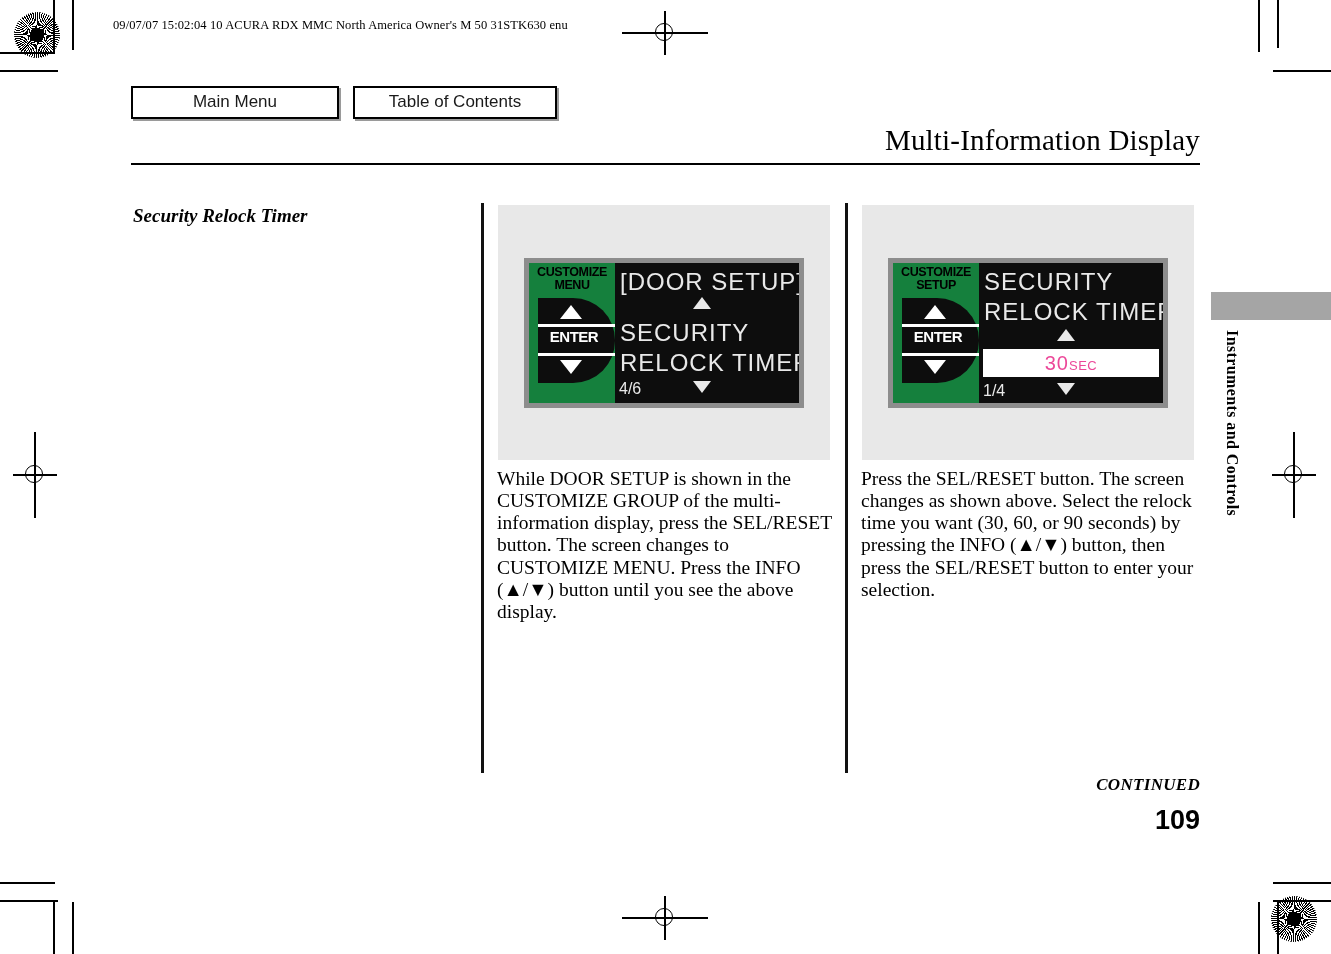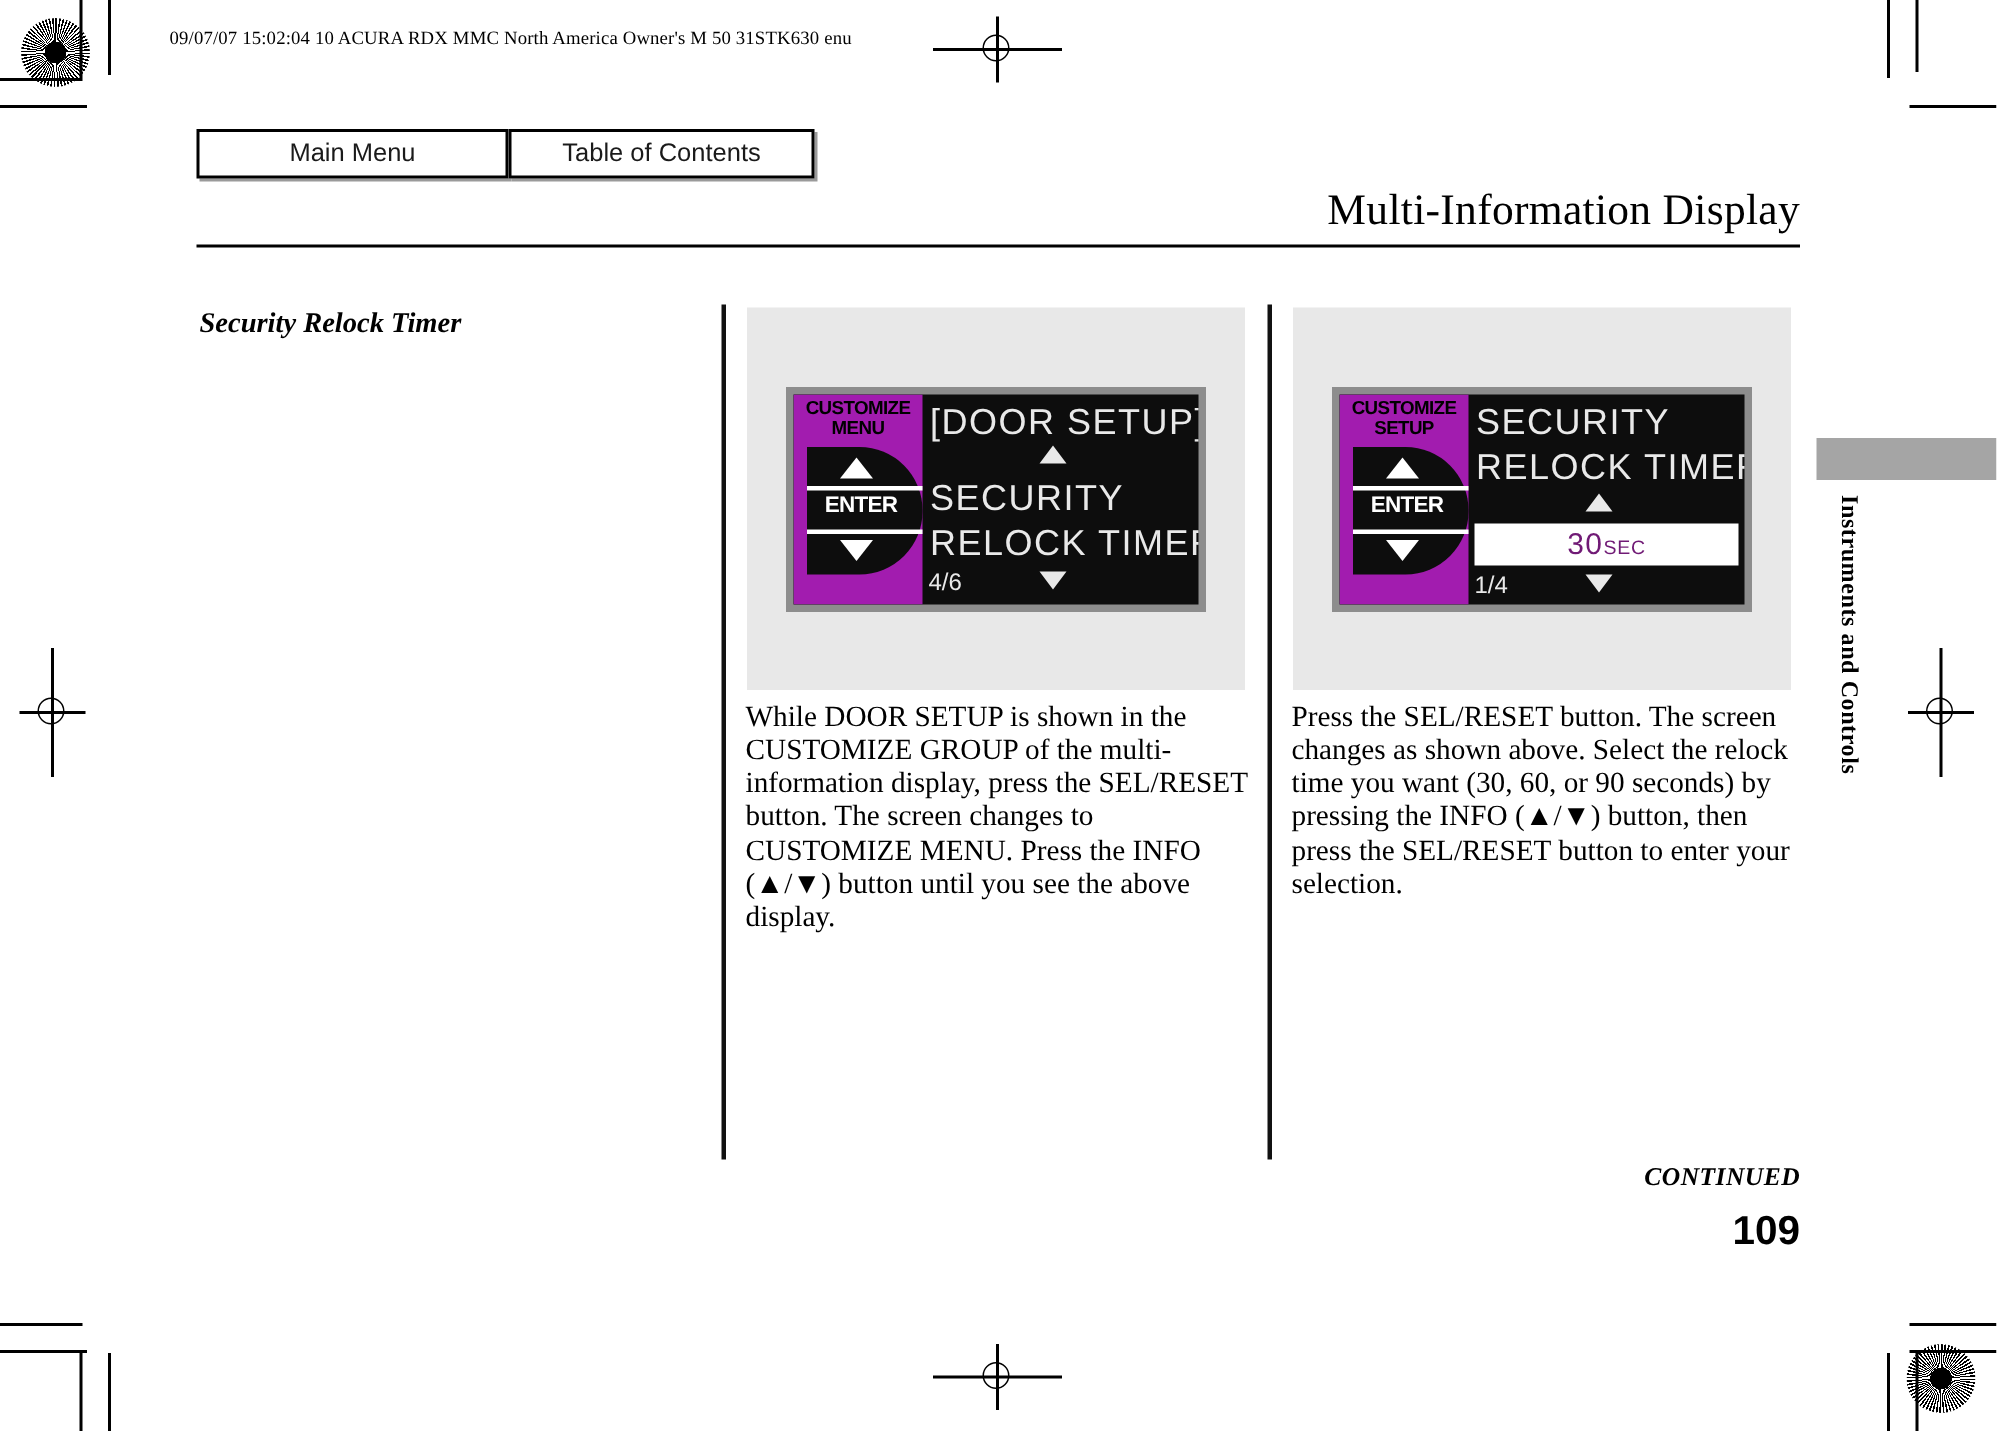--- a/index.html
+++ b/index.html
@@ -43,21 +43,21 @@
   .slug {
     position: absolute;
     left: 113px; top: 18px;
     font-size: 12.5px;
     letter-spacing: 0.1px;
     white-space: nowrap;
     font-family: "Liberation Serif", serif;
   }
 
   
-  .navbar { position: absolute; left: 131px; top: 86px; display: flex; }
+  .navbar { position: absolute; left: 131px; top: 86px; display: flex; gap: 14px; }
   .nav-btn {
     border: 2px solid #000;
     background: #fff;
     font-family: "Liberation Sans", sans-serif;
     font-size: 17px;
     color: #1a1a1a;
     padding: 4px 16px 5px 16px;
     box-shadow: 2px 2px 0 #9a9a9a;
     line-height: 1.15;
     text-align: center;
@@ -132,21 +132,21 @@
     padding: 5px;
   }
   .lcd-inner {
     display: flex;
     width: 100%;
     height: 100%;
     background: #0d0d0d;
     overflow: hidden;
   }
   .lcd-left {
-    background: #a21caf;
+    background: #15803d;
     width: 86px;
     flex: 0 0 86px;
     position: relative;
     color: #000;
     font-family: "Liberation Sans", sans-serif;
   }
   .lcd-left-title {
     text-align: center;
     font-weight: bold;
     font-size: 12.5px;
@@ -223,21 +223,21 @@
     position: absolute;
     left: 4px;
     font-size: 16px;
     line-height: 1;
     letter-spacing: 0;
     color: #e9e9e9;
   }
   .lcd-highlight {
     position: absolute;
     background: #ffffff;
-    color: #701a75;
+    color: #ec4899;
     text-align: center;
     font-family: "Liberation Sans", sans-serif;
     font-weight: normal;
   }
   .lcd-highlight .hl-num { font-size: 20px; letter-spacing: 1px; }
   .lcd-highlight .hl-unit { font-size: 13px; letter-spacing: 0.5px; }
 
   
   .side-tab-bar {
     position: absolute;

